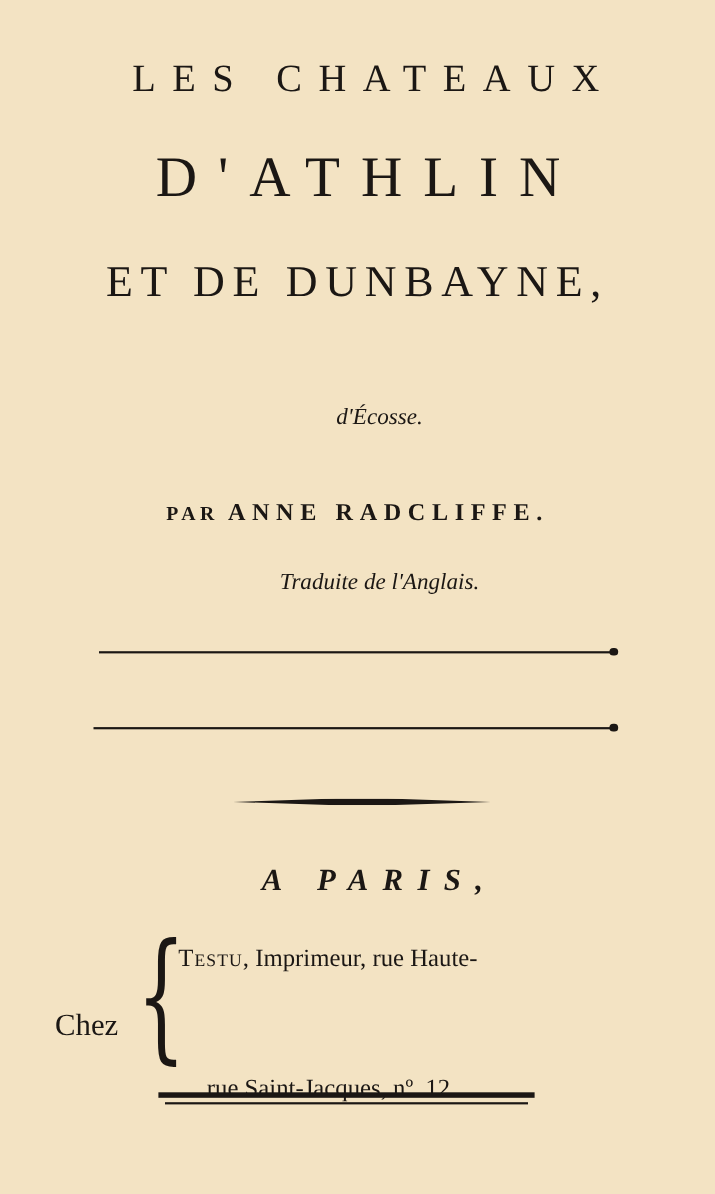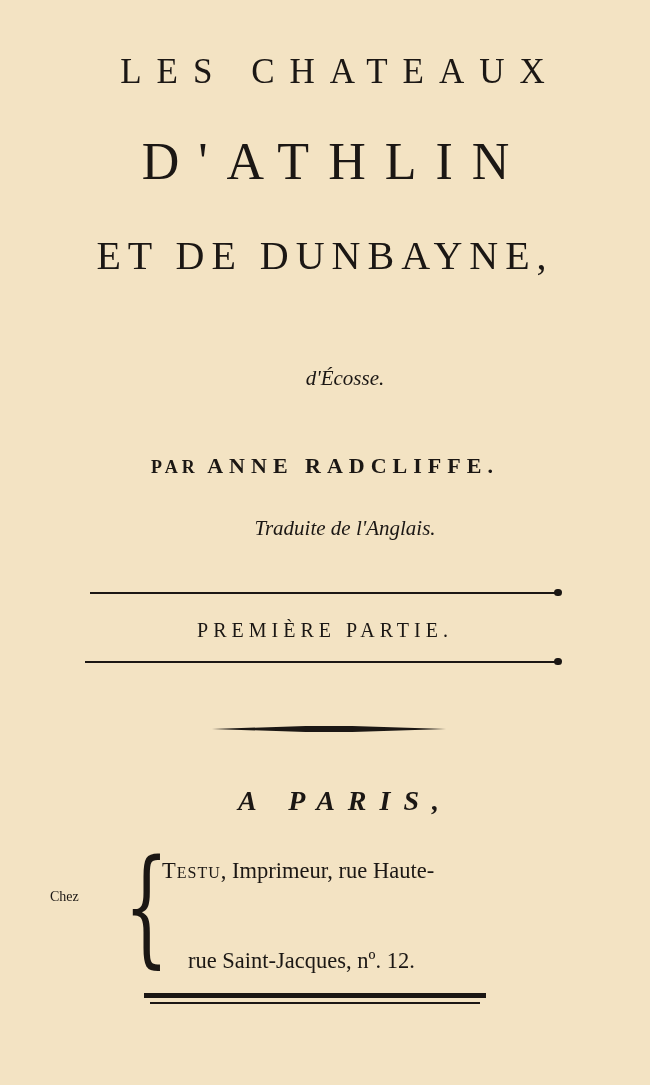--- a/index.html
+++ b/index.html
@@ -37,27 +37,27 @@
   .part { top: 619px; font-size: 20px; letter-spacing: 5px; padding-left: 0; }
 
   .orn {
     position: absolute; top: 726px; left: 212px; width: 234px; height: 6px;
     background: #1b1714;
     clip-path: polygon(0 50%, 40% 0, 60% 0, 100% 50%, 60% 100%, 40% 100%);
   }
 
   .city { top: 785px; font-size: 28px; font-style: italic; font-weight: bold; letter-spacing: 13px; padding-left: 20px; }
 
-  .chez { position: absolute; top: 889px; left: 50px; font-size: 14px; }
+  .chez { position: absolute; top: 917px; left: 50px; font-size: 28px; }
   .brace { position: absolute; top: 842px; left: 124px; font-size: 128px; line-height: 1; font-family: "DejaVu Serif", serif; transform: scaleX(0.55); transform-origin: left top; }
   .addr { position: absolute; left: 162px; font-size: 22.5px; white-space: nowrap; }
   .a1 { top: 858px; }
   .a2 { top: 888px; left: 190px; }
   .a3 { top: 918px; }
-  .a4 { top: 948px; left: 188px; }
+  .a4 { top: 976px; left: 188px; }
   .sc2 { font-variant: small-caps; font-weight: normal; letter-spacing: 1px; }
 
   .rule-c { top: 993px; left: 144px; width: 342px; height: 5px; }
   .rule-d { top: 1002px; left: 150px; width: 330px; height: 1.5px; }
 
   .date { top: 1015px; font-size: 21px; letter-spacing: 6px; padding-left: 0; }
 </style>
 </head>
 <body>
 
@@ -69,21 +69,20 @@
 
   <div class="line sub2">d'Écosse.</div>
 
   <div class="line author">
     <span class="par">PAR </span><span>ANNE RADCLIFFE.</span>
   </div>
 
   <div class="line trans">Traduite de l'Anglais.</div>
 
   <div class="rule rule-a"></div>
-  <div class="line part">PREMIÈRE PARTIE.</div>
   <div class="rule rule-b"></div>
 
   <div class="orn"></div>
 
   <div class="line city">A PARIS,</div>
 
   <div class="chez">Chez</div>
   <div class="brace">{</div>
 
   <div class="addr a1">

